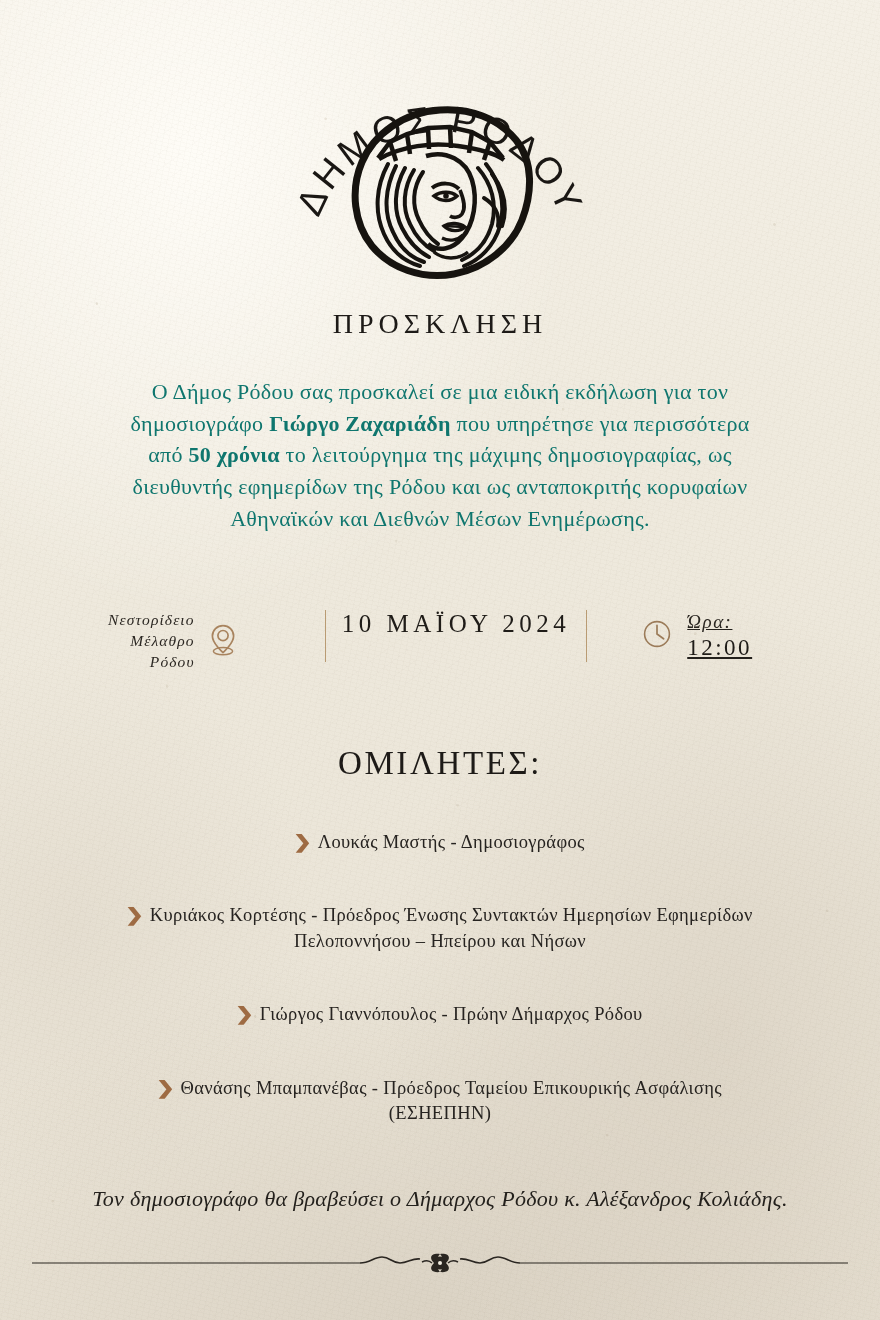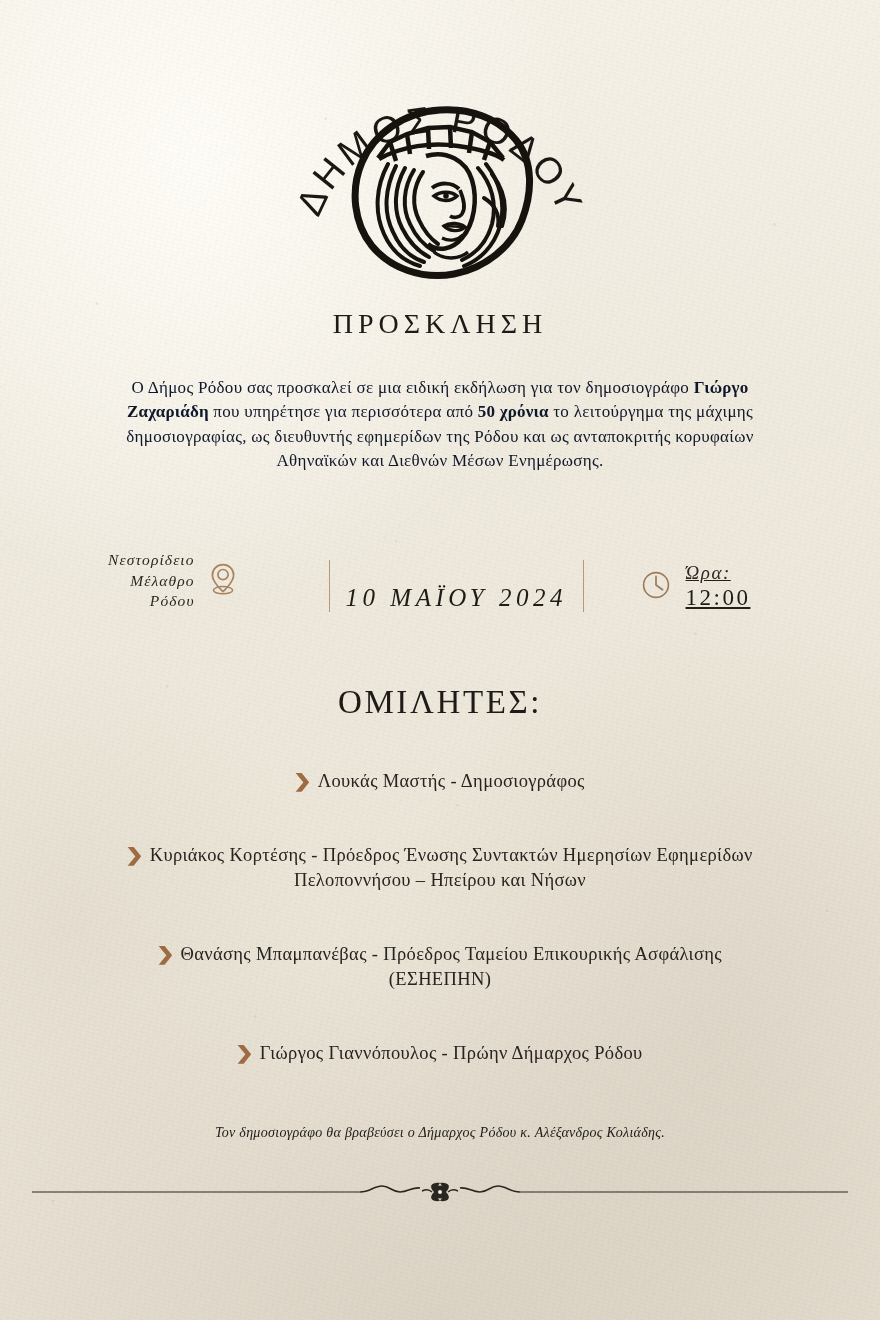--- a/index.html
+++ b/index.html
@@ -86,44 +86,44 @@
     color: #1d1a17;
     text-align: center;
     line-height: 1;
   }
 
   
   .invite-body {
     margin-top: 38px;
     width: 640px;
     text-align: center;
-    font-size: 17px;
+    font-size: 22px;
     line-height: 1.44;
-    color: #0f172a;
+    color: #0f766e;
     letter-spacing: 0.3px;
   }
   .invite-body b { font-weight: 700; letter-spacing: 0.2px; }
 
   
   .details {
     margin-top: 76px;
     width: 700px;
     display: flex;
-    align-items: flex-end;
+    align-items: flex-start;
     justify-content: center;
     gap: 16px;
   }
   .detail-cell {
     display: flex;
     align-items: center;
     justify-content: center;
     gap: 14px;
   }
   .cell-venue { width: 226px; justify-content: flex-start; padding-left: 18px; }
-  .cell-date  { width: 236px; font-style: italic; }
+  .cell-date  { width: 236px; }
   .cell-time  { width: 210px; text-decoration: underline; }
 
   .venue-text {
     text-align: right;
     font-style: italic;
     font-size: 15.5px;
     line-height: 1.34;
     letter-spacing: 1.1px;
     color: #2b2722;
     white-space: pre-line;
@@ -196,21 +196,21 @@
     letter-spacing: 0.4px;
     color: #262320;
   }
 
   
   .award-line {
     margin-top: 56px;
     width: 760px;
     text-align: center;
     font-style: italic;
-    font-size: 14px;
+    font-size: 22px;
     letter-spacing: 0.3px;
     color: #23201c;
   }
 
   
   .ornament {
     margin-top: 38px;
     width: 840px;
     height: 26px;
     display: flex;
@@ -335,24 +335,24 @@
   <div class="section">
     <div class="section-heading">ΟΜΙΛΗΤΕΣ:</div>
 
     <div class="speaker-item">
       <span class="chev">❯</span><span>Λουκάς Μαστής - Δημοσιογράφος</span>
     </div>
     <div class="speaker-item">
       <span class="chev">❯</span><span>Κυριάκος Κορτέσης - Πρόεδρος Ένωσης Συντακτών Ημερησίων Εφημερίδων Πελοποννήσου – Ηπείρου και Νήσων</span>
     </div>
     <div class="speaker-item">
+      <span class="chev">❯</span><span>Γιώργος Γιαννόπουλος - Πρώην Δήμαρχος Ρόδου</span>
+    </div>
+    <div class="speaker-item">
       <span class="chev">❯</span><span>Θανάσης Μπαμπανέβας - Πρόεδρος Ταμείου Επικουρικής Ασφάλισης (ΕΣΗΕΠΗΝ)</span>
-    </div>
-    <div class="speaker-item">
-      <span class="chev">❯</span><span>Γιώργος Γιαννόπουλος - Πρώην Δήμαρχος Ρόδου</span>
     </div>
   </div>
 
 
   <div class="award-line">Τον δημοσιογράφο θα βραβεύσει ο Δήμαρχος Ρόδου κ. Αλέξανδρος Κολιάδης.</div>
 
   <div class="ornament">
     <svg width="820" height="26" viewBox="0 0 820 26" aria-hidden="true">
       <path d="M 2,13 L 330,13" stroke="#2a2621" stroke-width="1.1" fill="none"></path>
       <path d="M 490,13 L 818,13" stroke="#2a2621" stroke-width="1.1" fill="none"></path>

